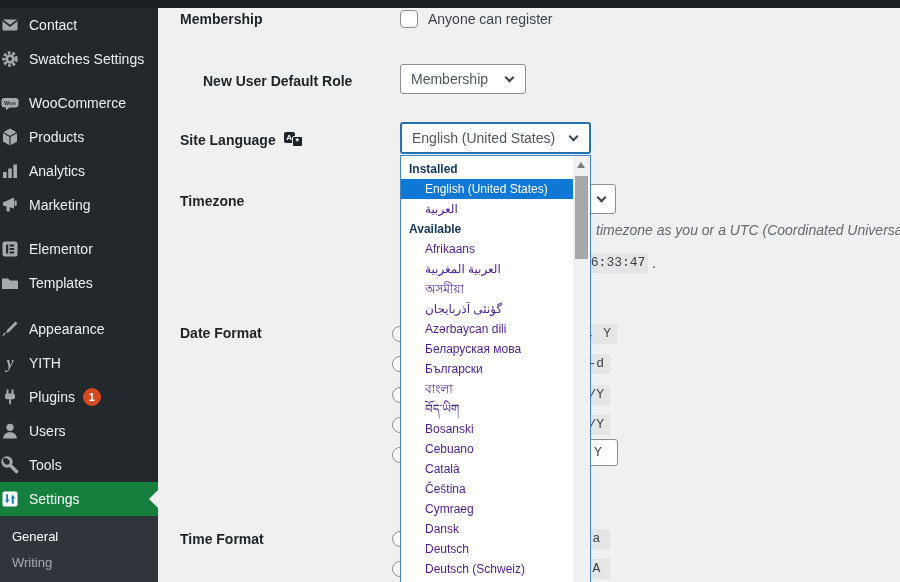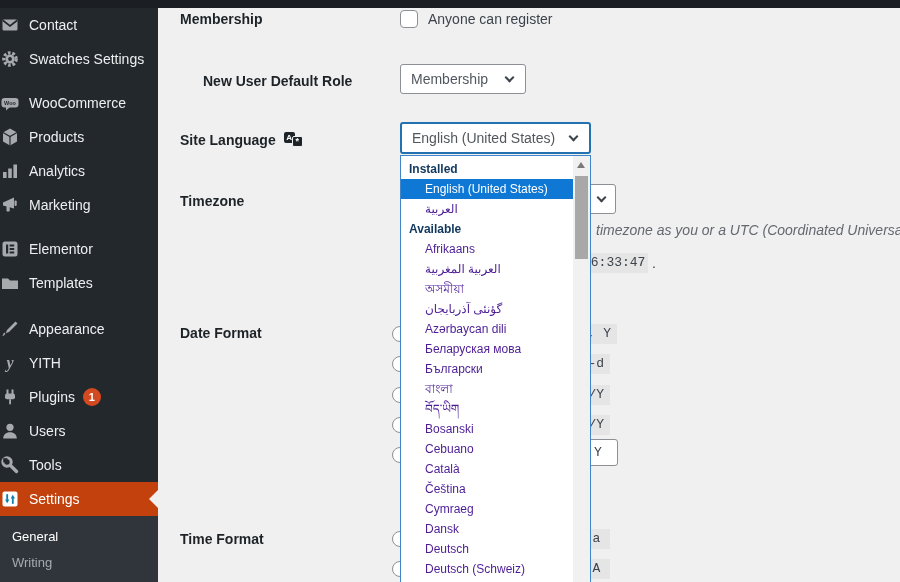--- a/index.html
+++ b/index.html
@@ -10,21 +10,21 @@
     background:#f0f0f1;
   }
   
   .adminbar { position:absolute; left:0; top:0; width:900px; height:8px; background:#1b1f24; z-index:8; }
 
   
   .sidebar { position:absolute; left:0; top:8px; width:158px; height:574px; background:#23282d; z-index:7; display:flex; flex-direction:column; }
   .mitem { height:34px; display:flex; align-items:center; color:#eeeff0; font-size:14px; cursor:pointer; position:relative; }
   .mitem .micon { width:20px; height:20px; margin-right:9px; flex:0 0 20px; display:flex; align-items:center; justify-content:center; }
   .spacer10 { height:10px; } .spacer12 { height:12px; }
-  .mitem.active { background:#c2410c; color:#ffffff; }
+  .mitem.active { background:#15803d; color:#ffffff; }
   .menu-arrow { position:absolute; right:0; top:50%; margin-top:-9px; width:0; height:0;
     border-top:9px solid transparent; border-bottom:9px solid transparent; border-right:9px solid #f0f0f1; }
   .badge { display:inline-block; margin-left:8px; min-width:18px; height:18px; border-radius:9px; background:#d44a20;
     color:#fff; font-size:11px; line-height:18px; text-align:center; font-weight:bold; padding:0 2px; }
   .submenu { background:#2f353a; flex:1; padding-top:8px; }
   .smitem { height:26px; line-height:26px; padding-left:12px; font-size:13px; color:#a5aaaf; cursor:pointer; }
   .smitem.current { color:#ffffff; font-weight:normal; }
   .yith-glyph { font-family:"Liberation Serif", serif; font-style:italic; font-weight:bold; font-size:16px; color:#a7aaad; line-height:1; }
 
   

